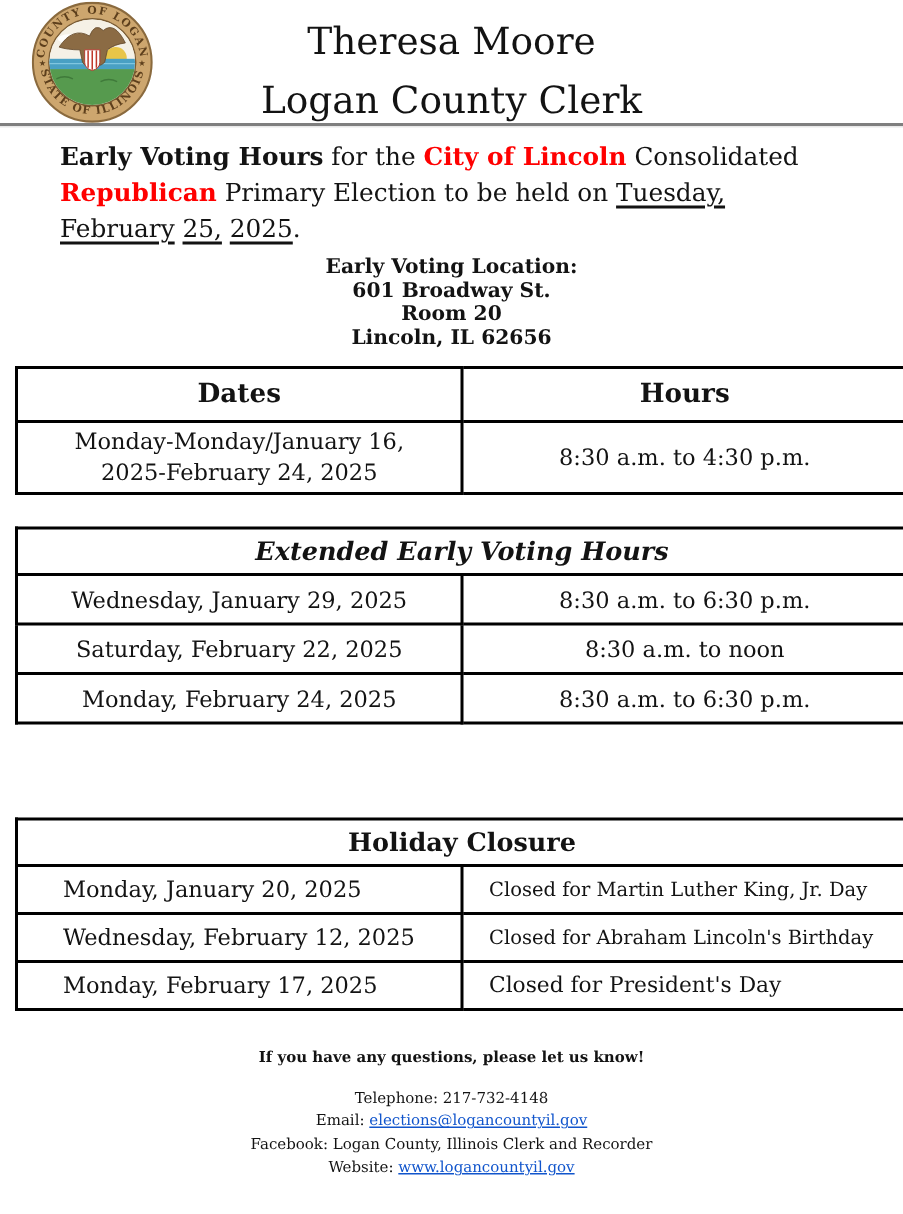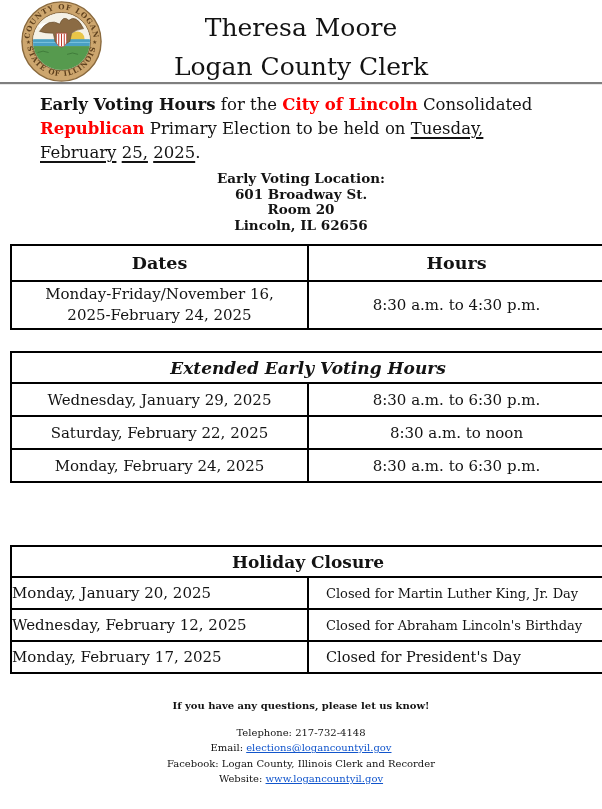--- a/index.html
+++ b/index.html
@@ -33,21 +33,21 @@
   table.t th,table.t td{border:2px solid #000;padding:0;}
   .t1{margin-top:11px;}
   .t1 th{font-size:17.5px;height:34px;text-align:center;font-weight:bold;}
   .t1 td{font-size:15px;height:46px;text-align:center;line-height:21px;vertical-align:middle;}
   .t2{margin-top:21px;}
   .t2 th{font-size:17px;height:29px;text-align:center;font-weight:bold;font-style:italic;}
   .t2 td{font-size:15px;height:31px;text-align:center;vertical-align:middle;}
   .t3{margin-top:62px;}
   .t3 th{font-size:17px;height:29px;text-align:center;font-weight:bold;}
   .t3 td{height:30px;vertical-align:middle;text-align:left;}
-  .t3 td.date{font-size:15px;}
+  .t3 td.date{font-size:15px;padding-left:30px;}
   .t3 td.closure{font-size:14.5px;padding-left:17px;}
   .t3 td.closure.small{font-size:13px;}
 
   
   .questions{margin-top:26px;text-align:center;font-weight:bold;font-size:10px;}
   .contact{margin-top:14px;text-align:center;font-size:10px;line-height:15.3px;}
   a.link{color:#1155CC;text-decoration:underline;cursor:pointer;}
 </style>
 </head>
 <body>
@@ -108,21 +108,21 @@
         <col>
         <col>
       </colgroup>
     <tbody>
         <tr>
       <th>Dates</th>
       <th>Hours</th>
     </tr>
     <tr>
       <td>
-        <div>Monday-Friday/November 16,</div>
+        <div>Monday-Monday/January 16,</div>
         <div>2025-February 24, 2025</div>
       </td>
       <td>8:30 a.m. to 4:30 p.m.</td>
     </tr>
   </tbody>
     </table>
 
   <table class="t t2">
     <colgroup>
         <col>

